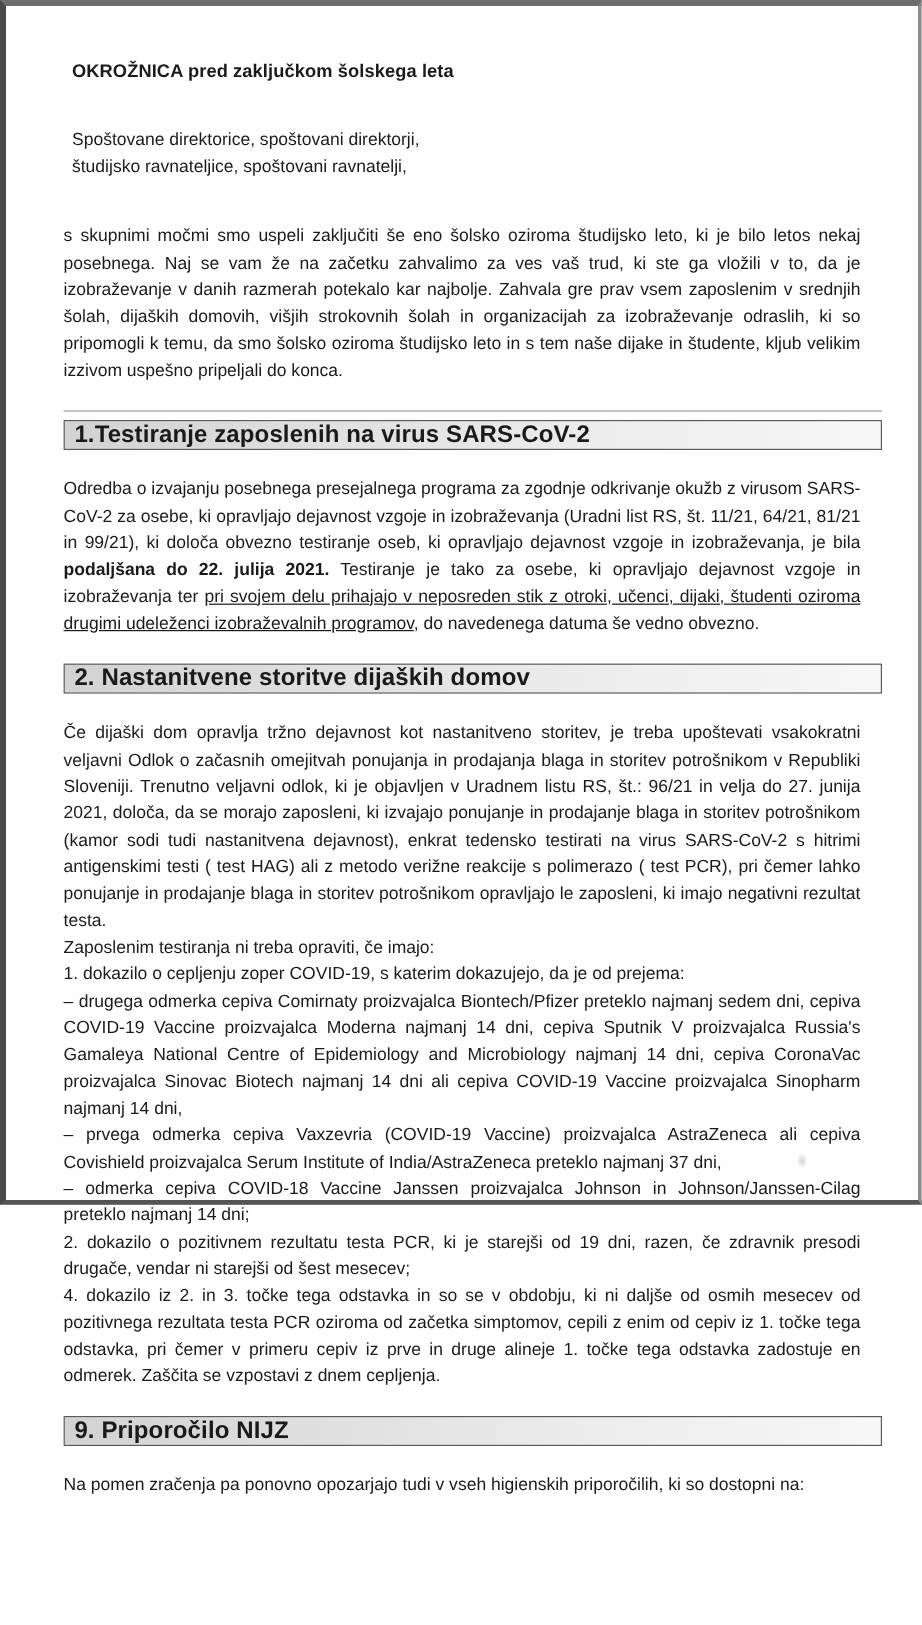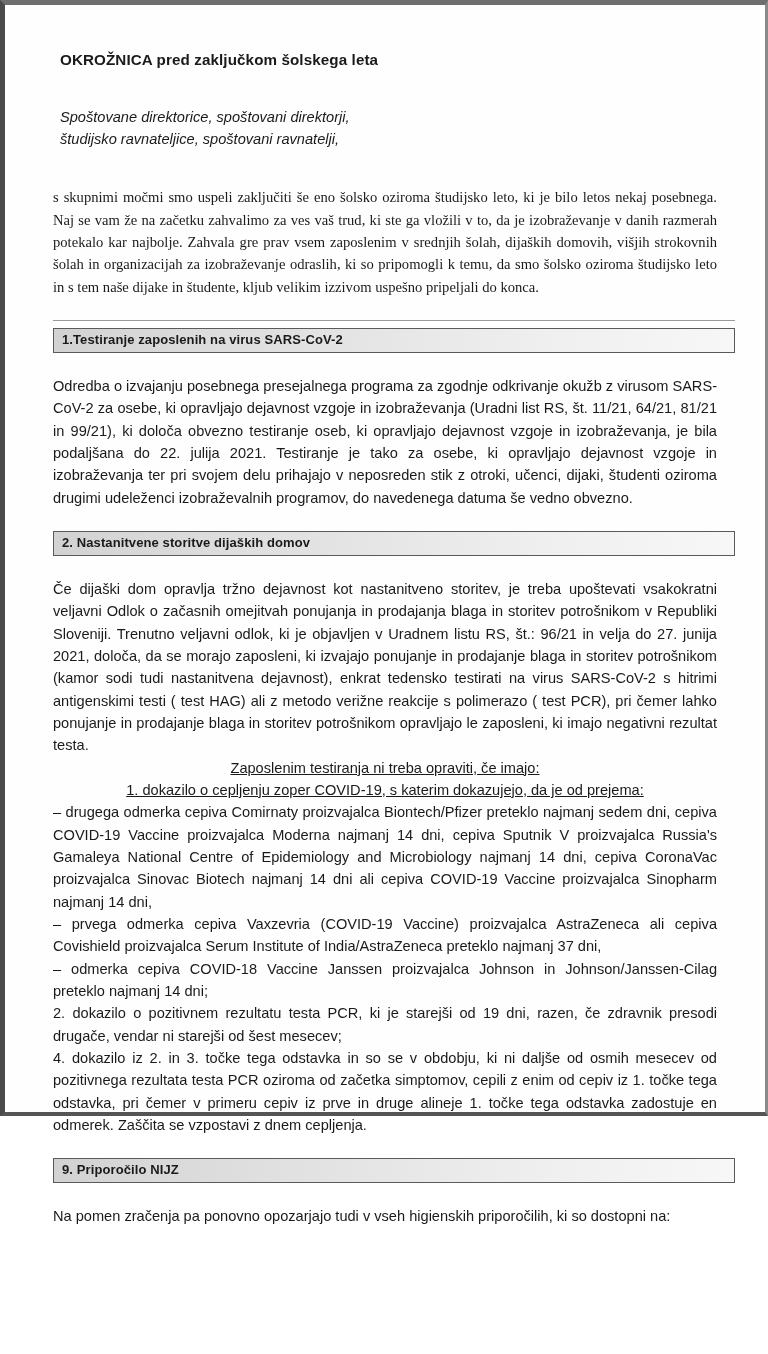--- a/index.html
+++ b/index.html
@@ -14,21 +14,21 @@
     font-family: "Liberation Sans", sans-serif;
     color: #1a1a1a;
     overflow: hidden;
   }
 
   
   #scan-frame {
     position: relative;
     box-sizing: border-box;
     width: 768px;
-    height: 1116px;
+    height: 1004px;
     background: #ffffff;
     border-top: 5px solid #6e6e6e;
     border-left: 5px solid #4a4a4a;
     border-right: 3px solid #8a8a8a;
     border-bottom: 4px solid #555555;
   }
   #page-surface {
     position: absolute;
     inset: 0;
     background: #fefefe;
@@ -41,37 +41,35 @@
     font-size: 15.2px;
     font-weight: bold;
     letter-spacing: 0.1px;
     margin: 8px 0 0 7px;
   }
 
   .salutation {
     margin: 38px 0 12px 7px;
     font-size: 14.6px;
     line-height: 1.52;
-    font-style: italic;
   }
   .salutation div { white-space: nowrap; }
 
   p.body-text {
     font-size: 14.6px;
     line-height: 1.53;
     text-align: justify;
     margin: 0;
     padding: 0;
     hyphens: none;
   }
 
   .intro-block {
     margin: 36px 0 0 0;
     padding-right: 18px;
-    font-family: Liberation Serif, serif;
   }
 
   
   .section-rule {
     border-top: 1.5px solid #9a9a9a;
     margin: 0 0 7px 0;
     width: 100%;
   }
   .section-head {
     position: relative;
@@ -79,41 +77,41 @@
     border: 1.6px solid #5a5a5a;
     background: linear-gradient(90deg,
         #d2d2d2 0%,
         #dcdcdc 22%,
         #e6e6e6 48%,
         #efefef 72%,
         #f7f7f7 100%);
     height: 25px;
     line-height: 22px;
     padding: 0 8px;
-    font-size: 13px;
+    font-size: 20px;
     font-weight: bold;
     letter-spacing: 0.1px;
     white-space: nowrap;
     overflow: hidden;
   }
   .section-block { margin-top: 22px; }
   .section-body { margin-top: 22px; padding-right: 18px; }
 
   
-  .b { font-weight: normal; }
-  .u { }
+  .b { font-weight: bold; }
+  .u { text-decoration: underline; }
 
   .para-gap { margin-top: 14px; }
   .list-line {
     font-size: 14.6px;
     line-height: 1.53;
     text-align: justify;
     margin: 0;
   }
-  .list-line.flat { text-align: center; text-decoration: underline; }
+  .list-line.flat { text-align: left; }
 
   .smudge {
     position: absolute;
     right: 92px;
     bottom: 26px;
     width: 9px;
     height: 13px;
     background: radial-gradient(ellipse at center, rgba(150,150,150,0.40) 0%, rgba(255,255,255,0) 72%);
   }
   .edge-shade-left {

